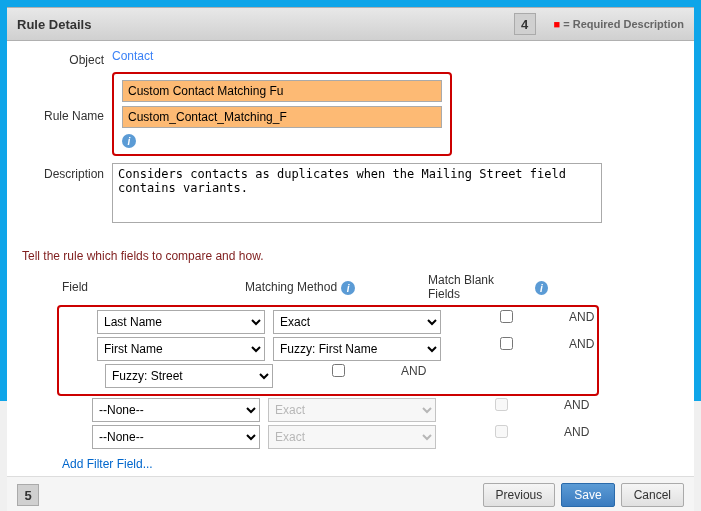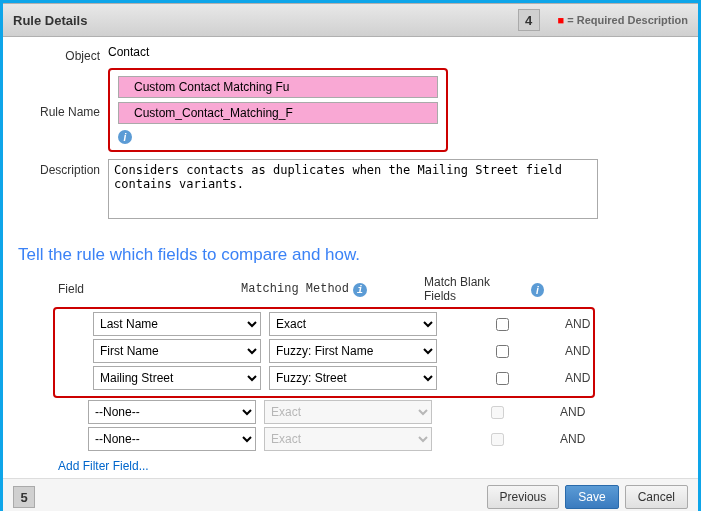--- a/index.html
+++ b/index.html
@@ -6,23 +6,23 @@
     body {
       font-family: Arial, sans-serif;
       font-size: 12px;
       background: #f0f0f0;
       width: 701px;
       height: 511px;
       overflow: hidden;
     }
     .page-wrapper {
       width: 701px;
-      height: 511px;
-      background: #fff;
-      border: 3px solid #0ea5e9;
+      height: 401px;
+      background: #fff;
+      border: 7px solid #0ea5e9;
       display: flex;
       flex-direction: column;
     }
 
     
     .section-header {
       background: linear-gradient(to bottom, #e8e8e8, #d0d0d0);
       border-top: 1px solid #b0b0b0;
       border-bottom: 1px solid #b0b0b0;
       padding: 5px 10px;
@@ -73,37 +73,37 @@
       padding-top: 4px;
       color: #333;
       font-size: 12px;
       flex-shrink: 0;
     }
     .form-field {
       flex: 1;
     }
     .object-value {
       padding-top: 4px;
-      color: #000000;
+      color: #3b82f6;
     }
     .highlighted-group {
       border: 2px solid #cc0000;
       border-radius: 4px;
       padding: 6px 8px;
       margin-left: 0;
       background: #fff;
       width: 340px;
     }
     .highlighted-group input[type="text"] {
       width: 100%;
       border: 1px solid #aaa;
-      padding: 3px 15px;
+      padding: 3px 5px;
       font-size: 12px;
       margin-bottom: 4px;
-      background: #f9a8d4;
+      background: #fdba74;
     }
     .highlighted-group input[type="text"]:last-child {
       margin-bottom: 0;
     }
     .info-icon {
       display: inline-flex;
       align-items: center;
       justify-content: center;
       width: 14px;
       height: 14px;
@@ -126,22 +126,22 @@
       background: #fff;
     }
 
     
     .matching-criteria {
       flex: 1;
       padding: 8px 15px 5px 15px;
       background: #fff;
     }
     .matching-subtitle {
-      color: #3b82f6;
-      font-size: 17px;
+      color: #7f1d1d;
+      font-size: 12px;
       margin-bottom: 10px;
     }
 
     .criteria-table {
       margin-left: 10px;
     }
     .criteria-headers {
       display: flex;
       align-items: center;
       margin-bottom: 4px;
@@ -152,21 +152,21 @@
     .col-blank { width: 120px; margin-left: 8px; display: flex; align-items: center; gap: 12px; }
 
     .criteria-header-label {
       font-size: 12px;
       color: #333;
       font-weight: normal;
     }
 
     .criteria-row {
       display: flex;
-      align-items: center;
+      align-items: flex-start;
       margin-bottom: 3px;
       padding-left: 35px;
     }
     .criteria-row select {
       font-size: 12px;
       border: 1px solid #aaa;
       padding: 2px 2px;
       background: #fff;
       height: 24px;
     }
@@ -278,21 +278,21 @@
 
   <div class="matching-criteria">
     <div class="matching-subtitle">Tell the rule which fields to compare and how.</div>
 
     <div class="criteria-table">
       
       <div class="criteria-headers">
         <div class="col-field">
           <span class="criteria-header-label">Field</span>
         </div>
-        <div class="col-method" style="display:flex; align-items:center; gap:4px;font-family:Liberation Mono, monospace;">
+        <div class="col-method" style="display:flex; align-items:center; gap:4px;">
           <span class="criteria-header-label">Matching Method</span>
           <span class="info-icon">i</span>
         </div>
         <div class="col-blank">
           <span class="criteria-header-label">Match Blank Fields</span>
           <span class="info-icon">i</span>
         </div>
       </div>
 
       
@@ -331,26 +331,20 @@
             <option>Fuzzy: Street</option>
           </select>
           <div class="blank-check">
             <input type="checkbox" style="">
           </div>
           <span class="and-label">AND</span>
         </div>
 
         
         <div class="criteria-row" style="margin-left:0; margin-top:2px;">
-          <select class="field-select">
-            <option>Mailing Street</option>
-            <option>--None--</option>
-            <option>Last Name</option>
-            <option>First Name</option>
-          </select>
           <select class="method-select">
             <option>Fuzzy: Street</option>
             <option>Exact</option>
             <option>Fuzzy: First Name</option>
           </select>
           <div class="blank-check">
             <input type="checkbox" style="">
           </div>
           <span class="and-label">AND</span>
         </div>

